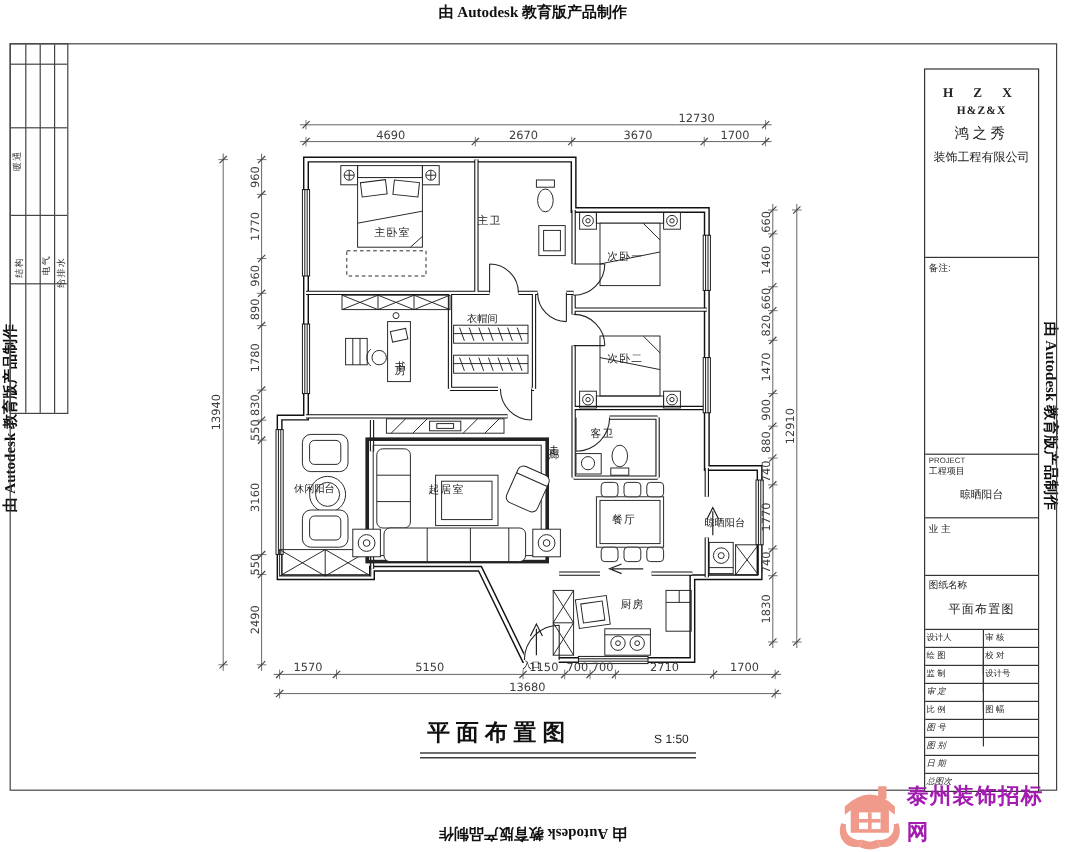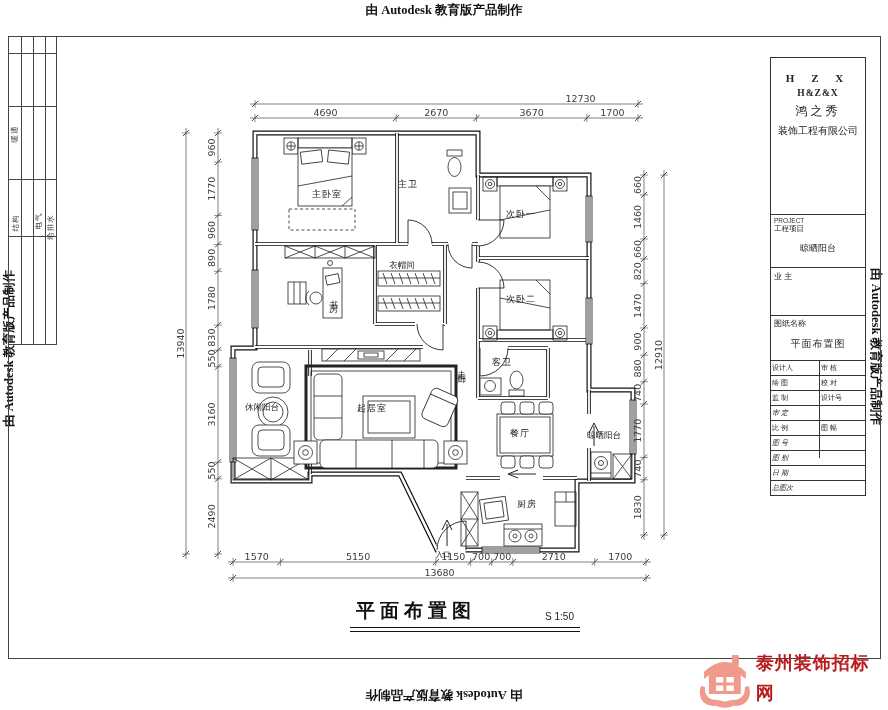--- a/index.html
+++ b/index.html
@@ -444,20 +444,23 @@
     <div class="ul"></div>
   </div>
 
   <div class="abs tb">
     <div class="sec logo">
       <div class="l1">H Z X</div>
       <div class="l2">H&amp;Z&amp;X</div>
       <div class="l3">鸿之秀</div>
       <div class="l4">装饰工程有限公司</div>
     </div>
+    <div class="sec notes">
+      <span>备注:</span>
+    </div>
     <div class="sec project">
       <div class="en">PROJECT</div>
       <div class="cn">工程项目</div>
       <div class="val">晾晒阳台</div>
     </div>
     <div class="sec owner">
       <span>业 主</span>
     </div>
     <div class="sec dwg">
       <div>图纸名称</div>
@@ -517,18 +520,18 @@
         <path d="M13,27 Q29,14 45,27 V46 H13 Z"></path>
         <rect x="20" y="29" width="18" height="14" fill="#fff"></rect>
         <rect x="27.5" y="29" width="3" height="14"></rect>
         <rect x="20" y="34.5" width="18" height="3"></rect>
         <path d="M5,38 C1,50 8,59 20,58 L23,52 C14,53 8,48 9,39 Z"></path>
         <path d="M53,38 C57,50 50,59 38,58 L35,52 C44,53 50,48 49,39 Z"></path>
         <path d="M20,58 Q29,62 38,58 L35,52 Q29,55 23,52 Z"></path>
       </g>
     </svg>
     <div class="txt">
-      <div class="name" style="color: #b91c1c;">泰州装饰招标网</div>
+      <div class="name" style="color: #a21caf;">泰州装饰招标网</div>
 
     </div>
   </div>
 
 </div>
 
 </body></html>

